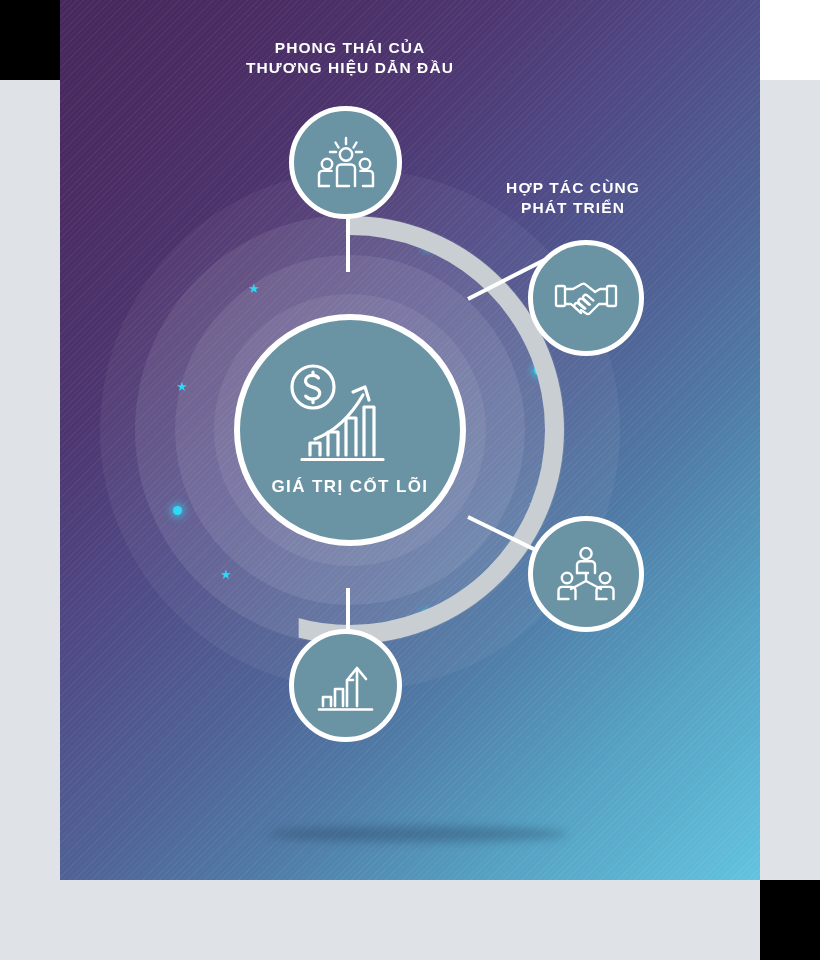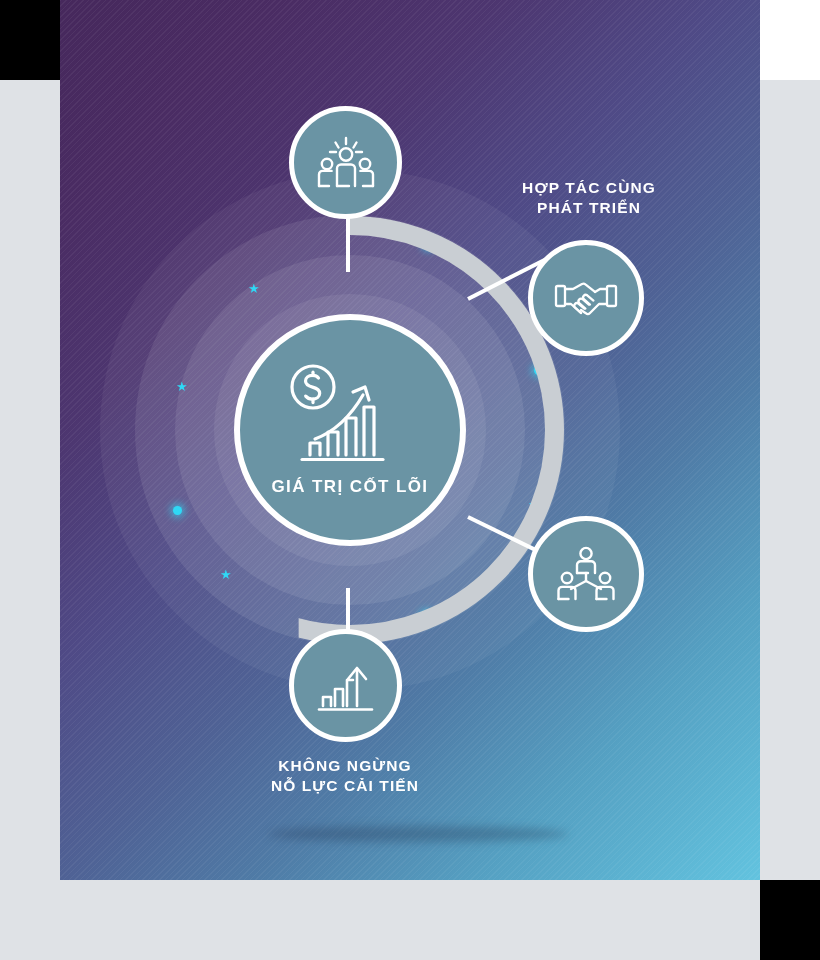--- a/index.html
+++ b/index.html
@@ -85,20 +85,22 @@
 
     <div class="arc-ring"></div>
 
     <div class="conn" style="left:286px;top:196px;width:4px;height:76px;"></div>
     <div class="conn" style="left:286px;top:588px;width:4px;height:74px;"></div>
     <div class="conn" style="left:408px;top:297px;width:118px;height:4px;transform:rotate(-27deg);transform-origin:left center;"></div>
     <div class="conn" style="left:408px;top:515px;width:120px;height:4px;transform:rotate(26deg);transform-origin:left center;"></div>
 
     <div class="ground"></div>
 
+    <div class="label" style="left:150px;top:38px;width:280px;">PHONG THÁI CỦA
+THƯƠNG HIỆU DẪN ĐẦU</div>
     <div class="node" style="left:229px;top:106px;width:113px;height:113px;">
       <span>
         <svg width="62" height="56" viewBox="0 0 62 56" fill="none" stroke="#ffffff" stroke-width="2.4" stroke-linecap="round" stroke-linejoin="round">
 
           <line x1="31" y1="3" x2="31" y2="9"></line>
           <line x1="20.5" y1="7.5" x2="23.5" y2="12.5"></line>
           <line x1="41.5" y1="7.5" x2="38.5" y2="12.5"></line>
           <line x1="15" y1="17" x2="21" y2="17"></line>
           <line x1="47" y1="17" x2="41" y2="17"></line>
 
@@ -111,21 +113,21 @@
           <path d="M4 51 V39.5 a3.6 3.6 0 0 1 3.6-3.6 h9"></path>
           <path d="M4 51 h10"></path>
 
           <circle cx="50" cy="29" r="5.2"></circle>
           <path d="M58 51 V39.5 a3.6 3.6 0 0 0 -3.6-3.6 h-9"></path>
           <path d="M48 51 h10"></path>
         </svg>
       </span>
     </div>
 
-    <div class="label" style="left:404px;top:178px;width:250px;">HỢP TÁC CÙNG
+    <div class="label" style="left:388px;top:178px;width:250px;">HỢP TÁC CÙNG
 PHÁT TRIỂN</div>
     <div class="node" style="left:468px;top:240px;width:116px;height:116px;">
       <span>
         <svg width="64" height="50" viewBox="0 0 64 50" fill="none" stroke="#ffffff" stroke-width="2.3" stroke-linecap="round" stroke-linejoin="round">
 
           <rect x="2" y="13" width="9" height="20" rx="1.6"></rect>
 
           <rect x="53" y="13" width="9" height="20" rx="1.6"></rect>
 
           <path d="M11 16 h8 l9 -5 a3 3 0 0 1 3.4 .3 l9.6 7.6"></path>
@@ -172,22 +174,20 @@
           <path d="M31 21 L40 10 L49 21"></path>
 
           <path d="M6 48 V39 h8 V48"></path>
           <path d="M18 48 V31 h8 V48"></path>
           <path d="M30 48 V22 h6"></path>
 
           <line x1="2" y1="51.5" x2="55" y2="51.5"></line>
         </svg>
       </span>
     </div>
-    <div class="label" style="left:160px;top:756px;width:250px;">KHÔNG NGỪNG
-NỖ LỰC CẢI TIẾN</div>
 
     <div class="core">
       <span>
         <svg width="126" height="104" viewBox="0 0 126 104" fill="none" stroke="#ffffff" stroke-width="3.2" stroke-linecap="round" stroke-linejoin="round">
 
           <circle cx="26" cy="24" r="21"></circle>
           <path d="M31.5 15 a7 7 0 0 0 -6 -2.6 c-4 0 -7 2.4 -7 5.6 c0 3.4 3 5 7 6.1 c4.2 1.1 7.2 2.6 7.2 6.2 c0 3.4 -3.2 5.8 -7.4 5.8 a8.4 8.4 0 0 1 -6.6 -3"></path>
           <path d="M26 9.2 V12.6"></path>
           <path d="M26 36 V39.6"></path>
 

